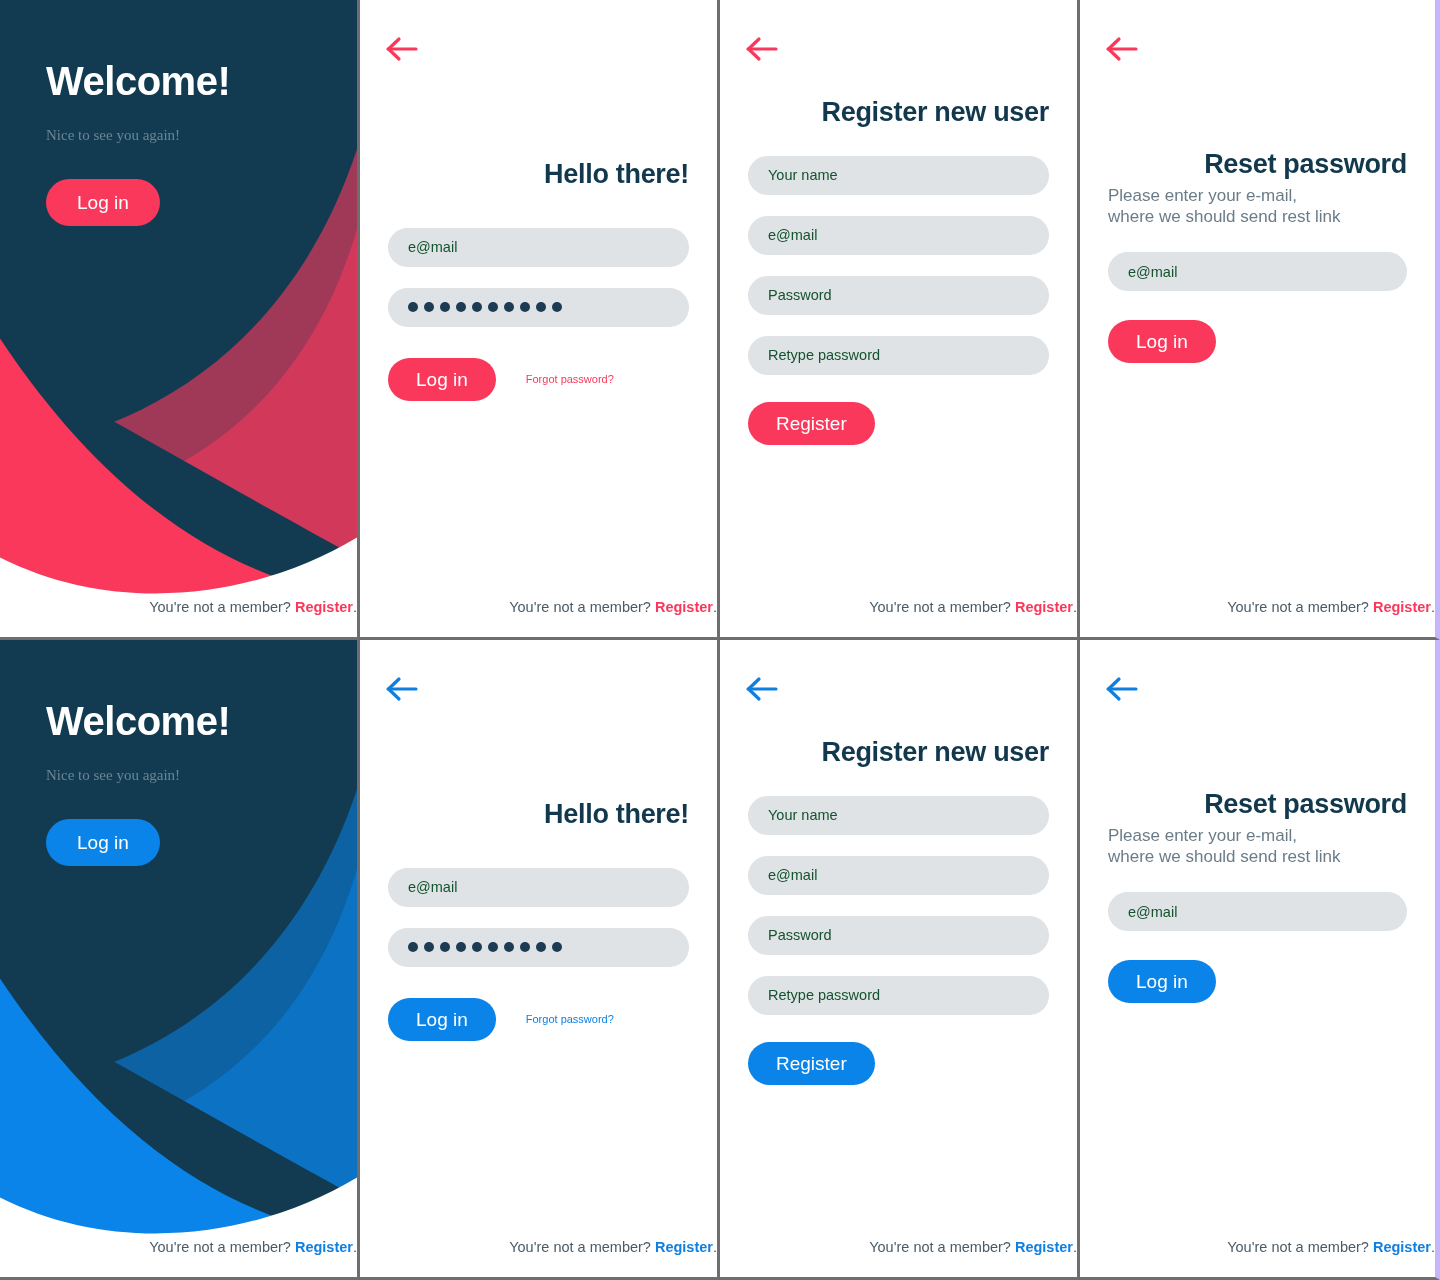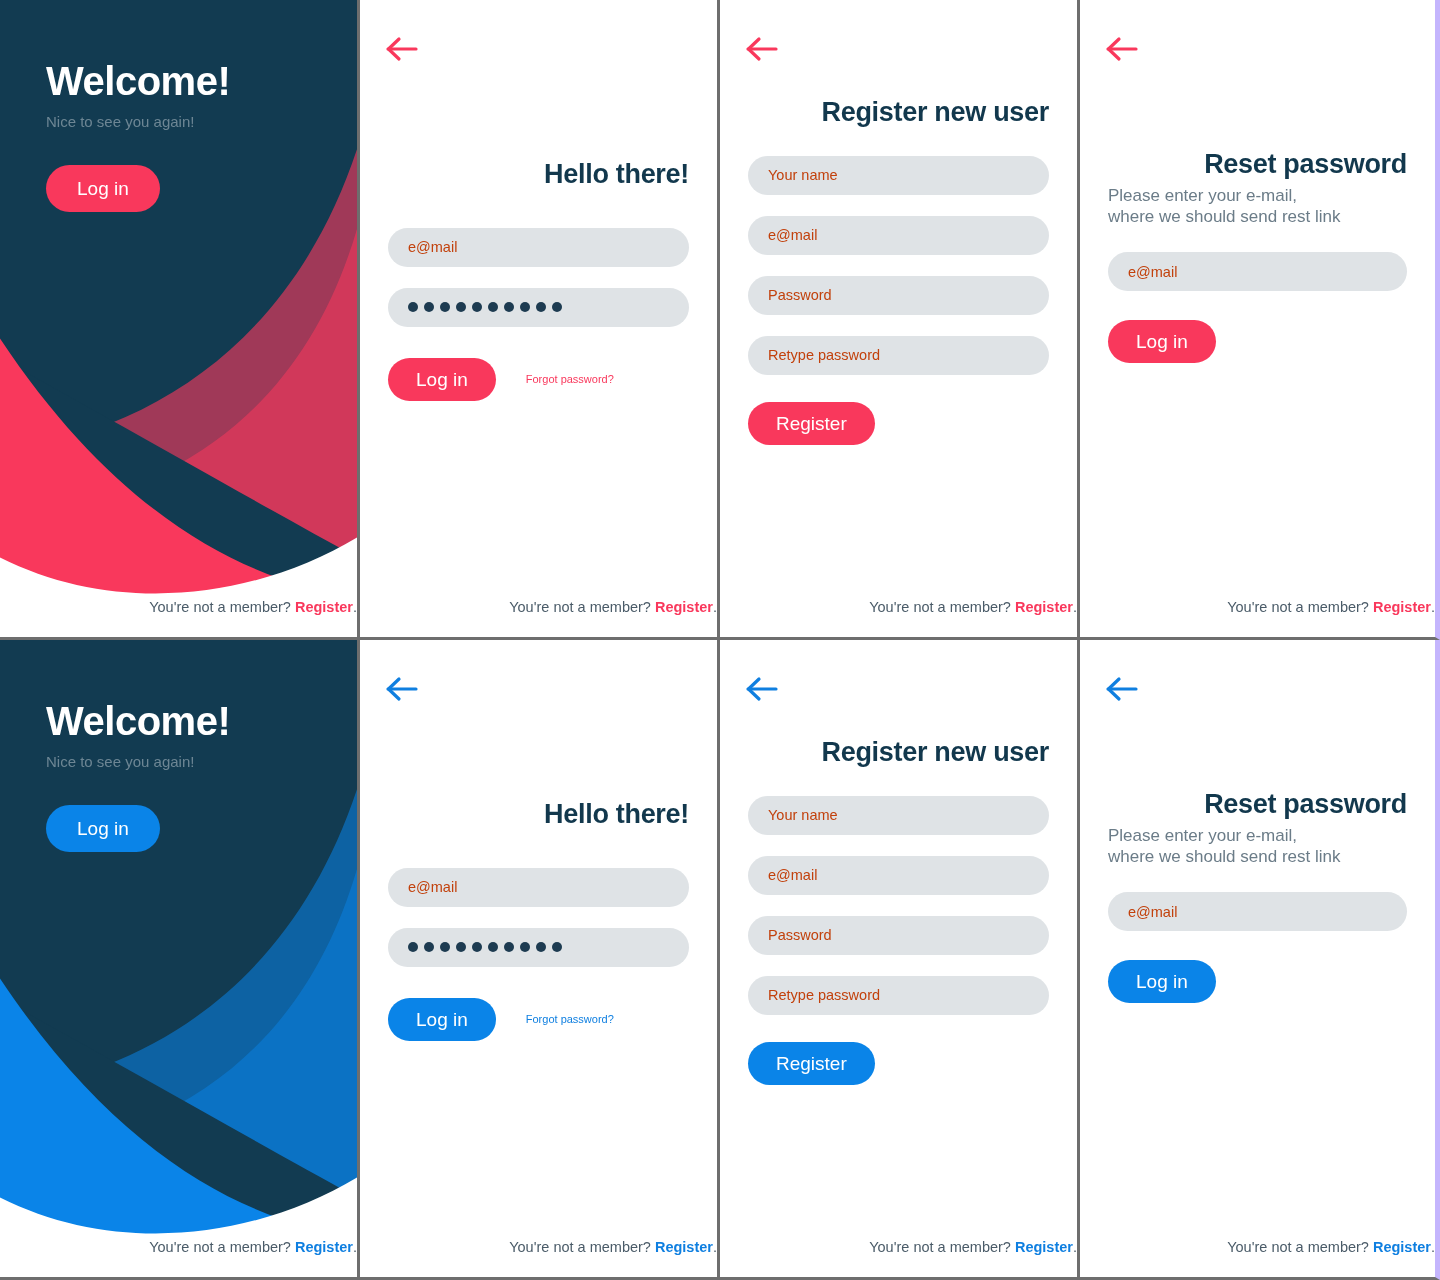--- a/index.html
+++ b/index.html
@@ -43,21 +43,22 @@
   .hero-title {
     font-size: 40px;
     font-weight: bold;
     color: #ffffff;
     letter-spacing: -0.5px;
     line-height: 1.05;
   }
   .hero-sub {
     font-size: 15px;
     color: #6d8694;
-    margin-top: 11px;
+    margin-top: 25px;
+    font-family: Liberation Serif, serif;
   }
   .hero-btn {
     margin-top: 35px;
     display: inline-block;
     border: none;
     border-radius: 30px;
     padding: 14px 31px;
     font-size: 19px;
     color: #ffffff;
     font-family: "Liberation Sans", sans-serif;
@@ -97,21 +98,21 @@
     margin-top: 5px;
   }
   .field {
     height: 39px;
     border-radius: 20px;
     background: #dfe3e6;
     border: none;
     width: 100%;
     padding: 0 20px;
     font-size: 14.5px;
-    color: #c2410c;
+    color: #14532d;
     font-family: "Liberation Sans", sans-serif;
     display: flex;
     align-items: center;
     outline: none;
   }
   .field.pw { letter-spacing: 0; }
   .dots {
     display: flex; gap: 6px; align-items: center;
   }
   .dots i {

